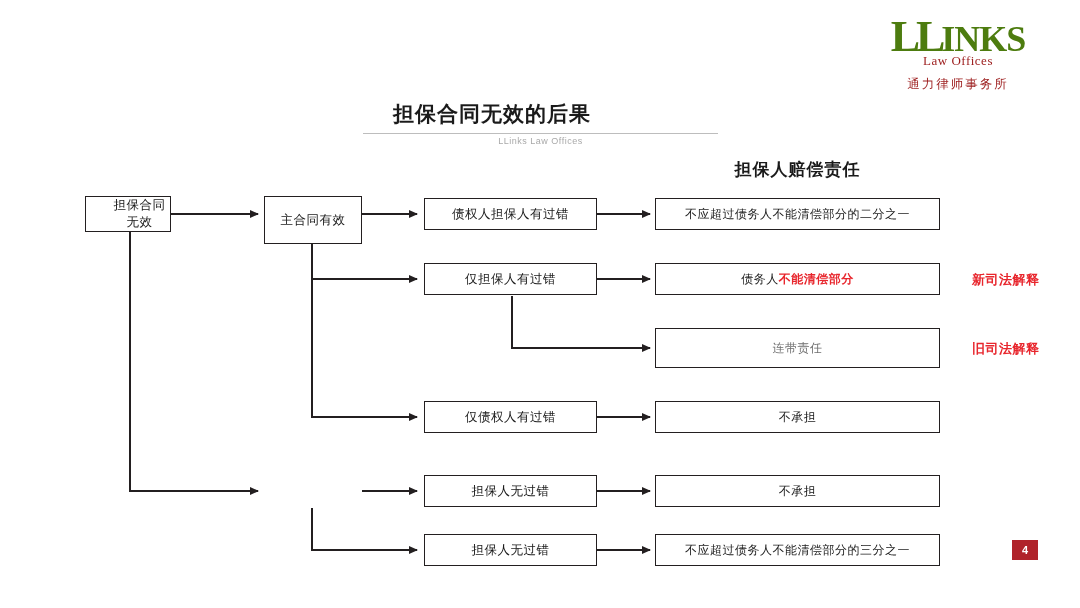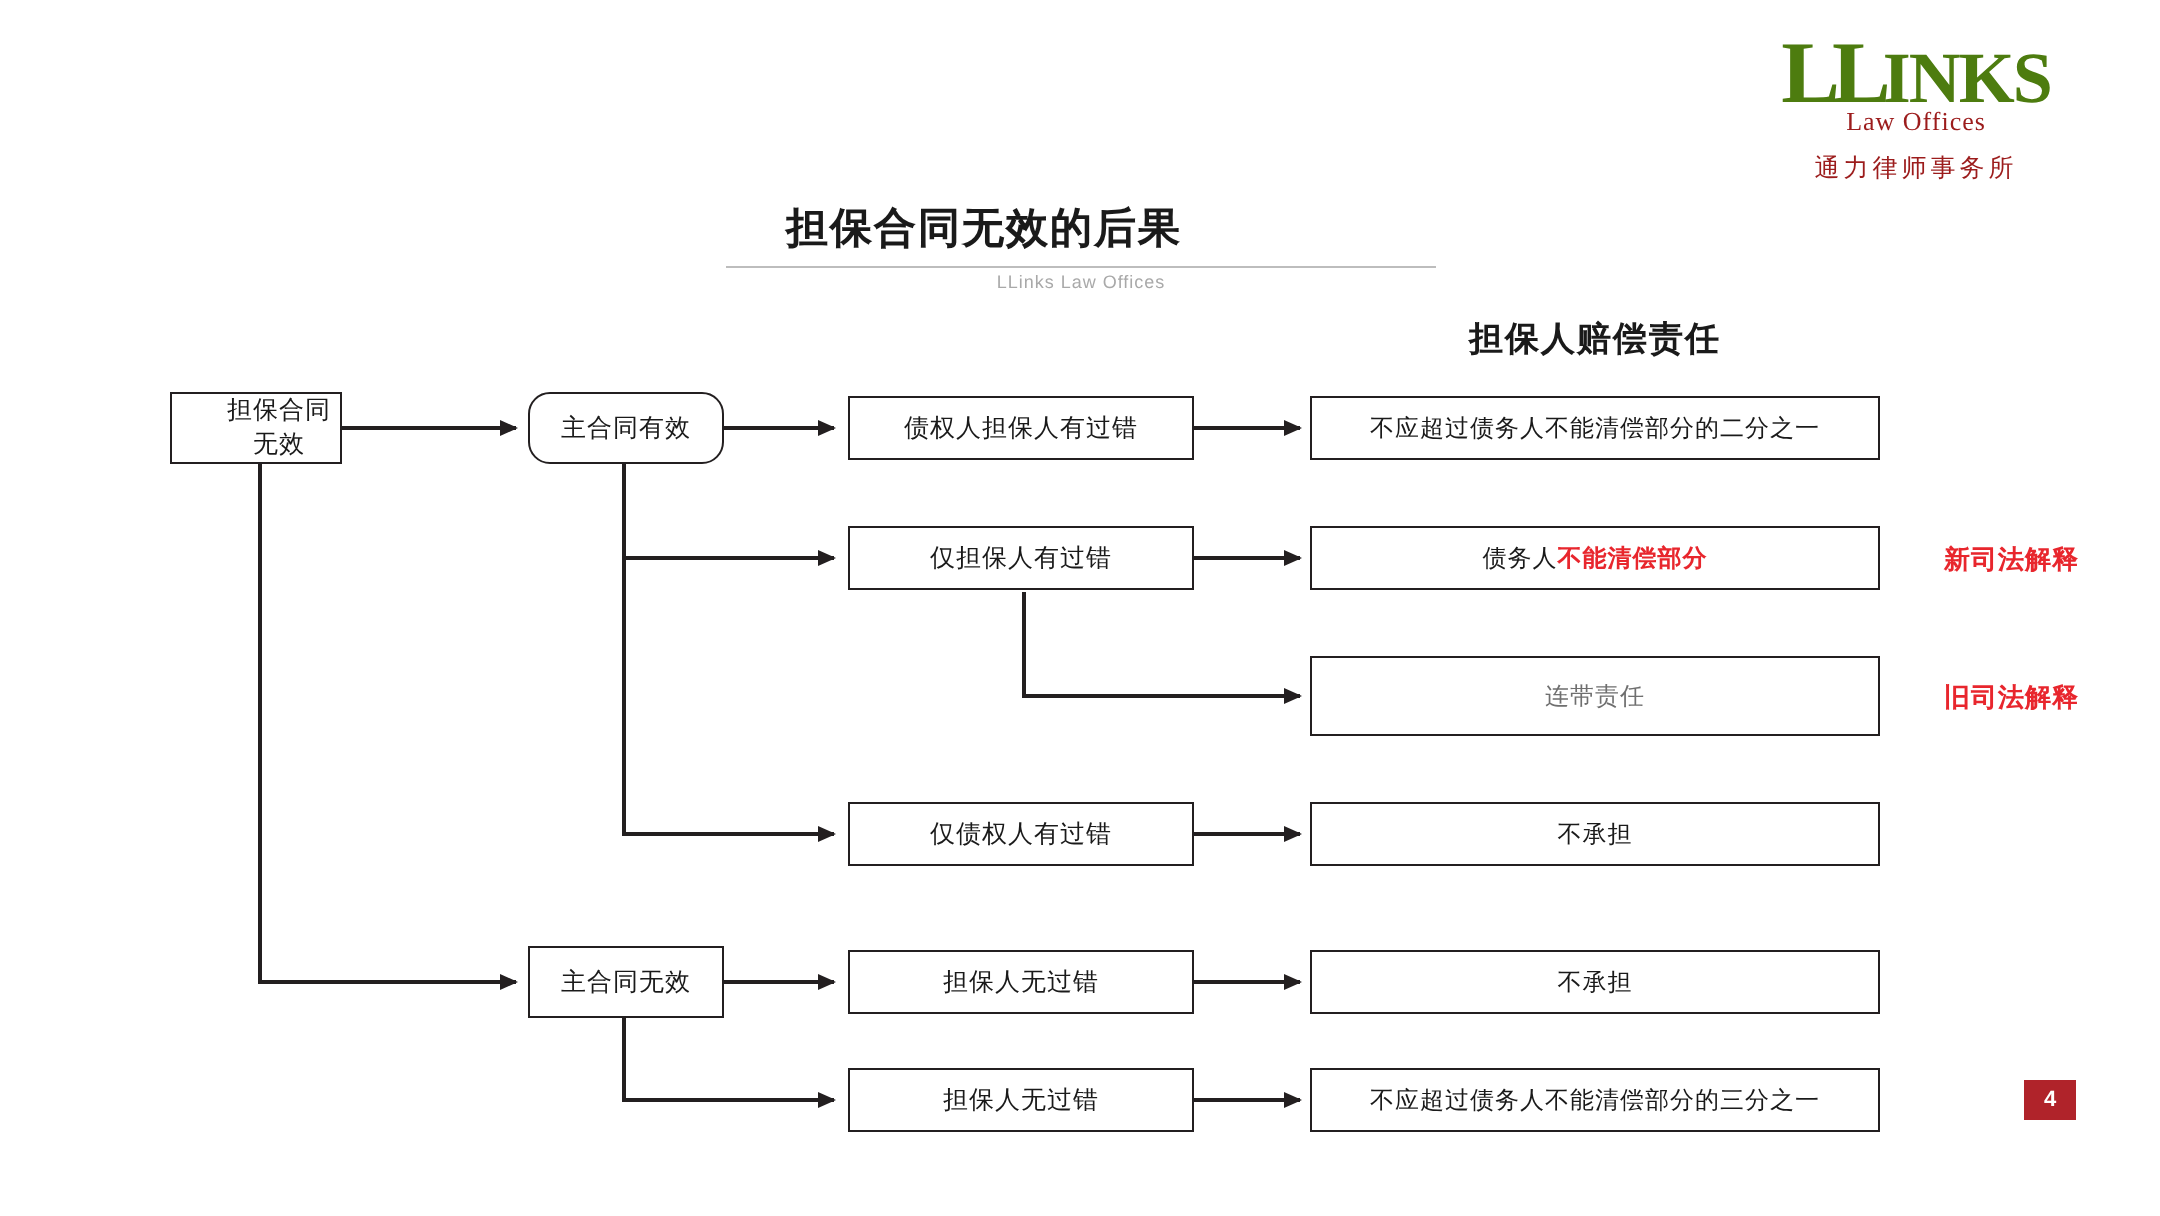--- a/index.html
+++ b/index.html
@@ -209,22 +209,21 @@
     </g>
 
     <g stroke="#231f20" stroke-width="1.2" fill="none">
       <path d="M656,329 L937,367"></path>
       <path d="M656,367 L937,329"></path>
     </g>
   </svg>
 
   <div class="node" style="left:85px;  top:196px; width:86px;  height:36px;padding-left:23px;">担保合同无效</div>
 
-  <div class="node" style="left:264px; top:196px; width:98px;  height:36px;border-radius:11px;">主合同有效</div>
-  <div class="node" style="left:264px; top:473px; width:98px;  height:36px;">主合同无效</div>
+  <div class="node" style="left:264px; top:196px; width:98px;  height:48px;">主合同有效</div>
 
   <div class="node" style="left:424px; top:198px; width:173px; height:32px;">债权人担保人有过错</div>
   <div class="node" style="left:424px; top:263px; width:173px; height:32px;">仅担保人有过错</div>
   <div class="node" style="left:424px; top:401px; width:173px; height:32px;">仅债权人有过错</div>
   <div class="node" style="left:424px; top:475px; width:173px; height:32px;">担保人无过错</div>
   <div class="node" style="left:424px; top:534px; width:173px; height:32px;">担保人无过错</div>
 
   <div class="node small" style="left:655px; top:198px; width:285px; height:32px;">不应超过债务人不能清偿部分的二分之一</div>
 
   <div class="node small" style="left:655px; top:263px; width:285px; height:32px;">

